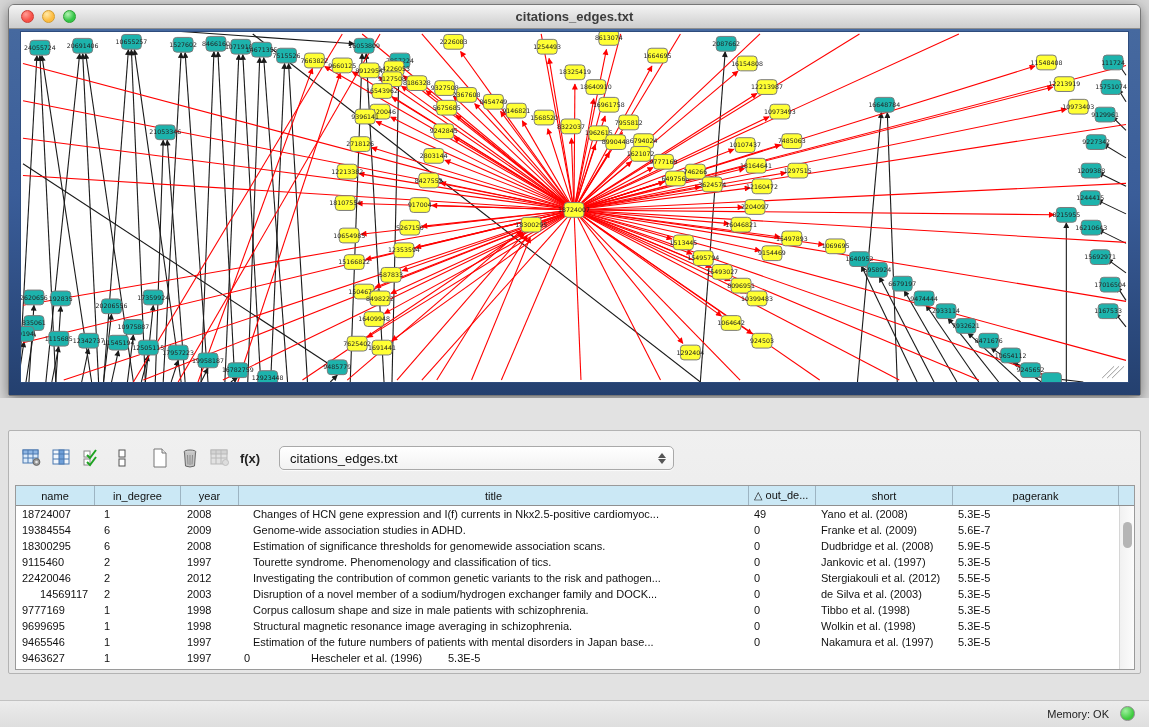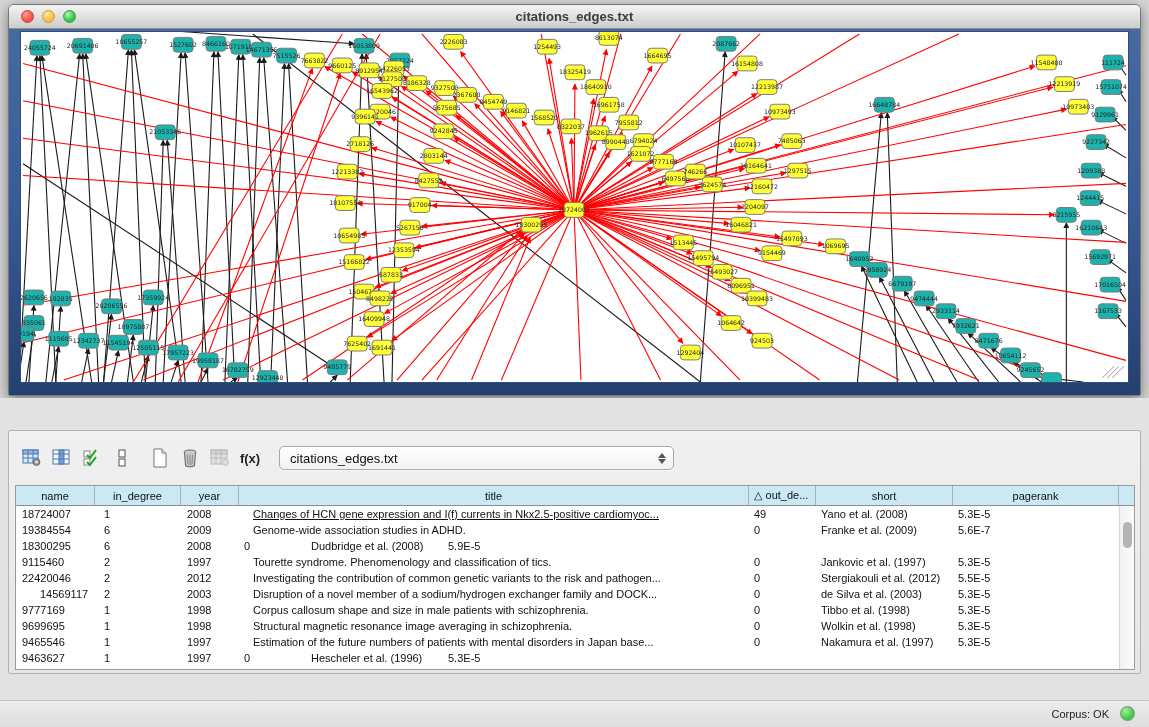--- a/index.html
+++ b/index.html
@@ -878,38 +878,39 @@
           <div class="th" style="width: 510px;">title</div>
           <div class="th left" style="width: 67px;">△ out_de...</div>
           <div class="th" style="width: 137px;">short</div>
           <div class="th" style="width: 166px;">pagerank</div>
         </div>
       <div id="tbody">
           <div class="trow">
             <div class="td" style="width: 79px; padding-left: 6px;">18724007</div>
             <div class="td" style="width: 86px; padding-left: 9px;">1</div>
             <div class="td" style="width: 58px; padding-left: 6px;">2008</div>
-            <div class="td" style="width: 510px; padding-left: 14px; text-decoration: underline;">Changes of HCN gene expression and I(f) currents in Nkx2.5-positive cardiomyoc...</div>
+            <div class="td" style="width: 510px; padding-left: 14px;">Changes of HCN gene expression and I(f) currents in Nkx2.5-positive cardiomyoc...</div>
             <div class="td" style="width: 67px; padding-left: 5px;">49</div>
             <div class="td" style="width: 137px; padding-left: 5px;">Yano et al. (2008)</div>
             <div class="td" style="width: 166px; padding-left: 5px;">5.3E-5</div>
           </div>
           <div class="trow">
             <div class="td" style="width: 79px; padding-left: 6px;">19384554</div>
             <div class="td" style="width: 86px; padding-left: 9px;">6</div>
             <div class="td" style="width: 58px; padding-left: 6px;">2009</div>
             <div class="td" style="width: 510px; padding-left: 14px;">Genome-wide association studies in ADHD.</div>
             <div class="td" style="width: 67px; padding-left: 5px;">0</div>
             <div class="td" style="width: 137px; padding-left: 5px;">Franke et al. (2009)</div>
             <div class="td" style="width: 166px; padding-left: 5px;">5.6E-7</div>
           </div>
           <div class="trow">
             <div class="td" style="width: 79px; padding-left: 6px;">18300295</div>
             <div class="td" style="width: 86px; padding-left: 9px;">6</div>
             <div class="td" style="width: 58px; padding-left: 6px;">2008</div>
+            <div class="td" style="width: 510px; padding-left: 14px;">Estimation of significance thresholds for genomewide association scans.</div>
             <div class="td" style="width: 67px; padding-left: 5px;">0</div>
             <div class="td" style="width: 137px; padding-left: 5px;">Dudbridge et al. (2008)</div>
             <div class="td" style="width: 166px; padding-left: 5px;">5.9E-5</div>
           </div>
           <div class="trow">
             <div class="td" style="width: 79px; padding-left: 6px;">9115460</div>
             <div class="td" style="width: 86px; padding-left: 9px;">2</div>
             <div class="td" style="width: 58px; padding-left: 6px;">1997</div>
             <div class="td" style="width: 510px; padding-left: 14px;">Tourette syndrome. Phenomenology and classification of tics.</div>
             <div class="td" style="width: 67px; padding-left: 5px;">0</div>
@@ -977,15 +978,15 @@
 
     <div class="tabs" id="tabs">
         <div class="tab sel">Node Table</div>
         <div class="tab">Edge Table</div>
         <div class="tab">Network Table</div>
       </div>
   </div>
 </div>
 
 <div class="statusbar">
-  <span class="mem">Corpus: OK</span>
+  <span class="mem">Memory: OK</span>
   <span class="memdot"></span>
 </div>
 
 </body></html>

